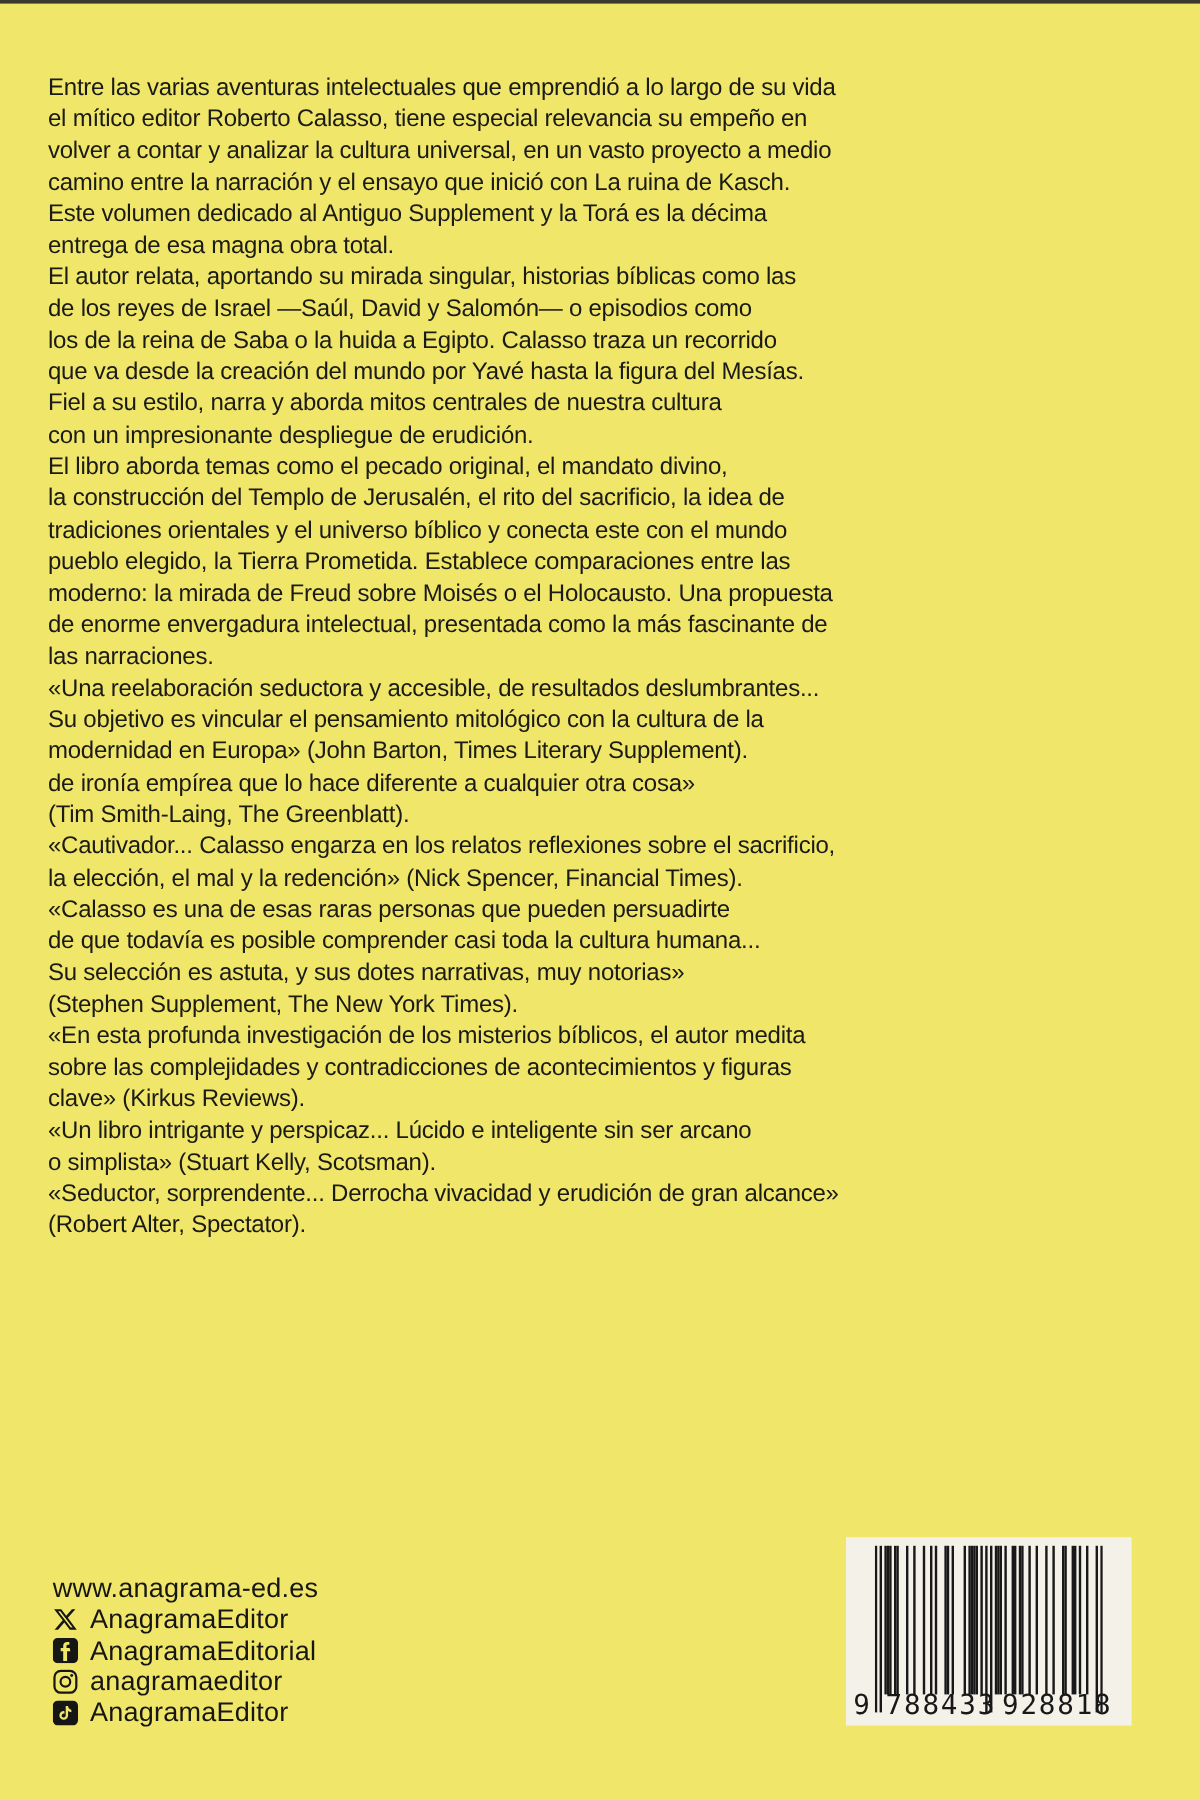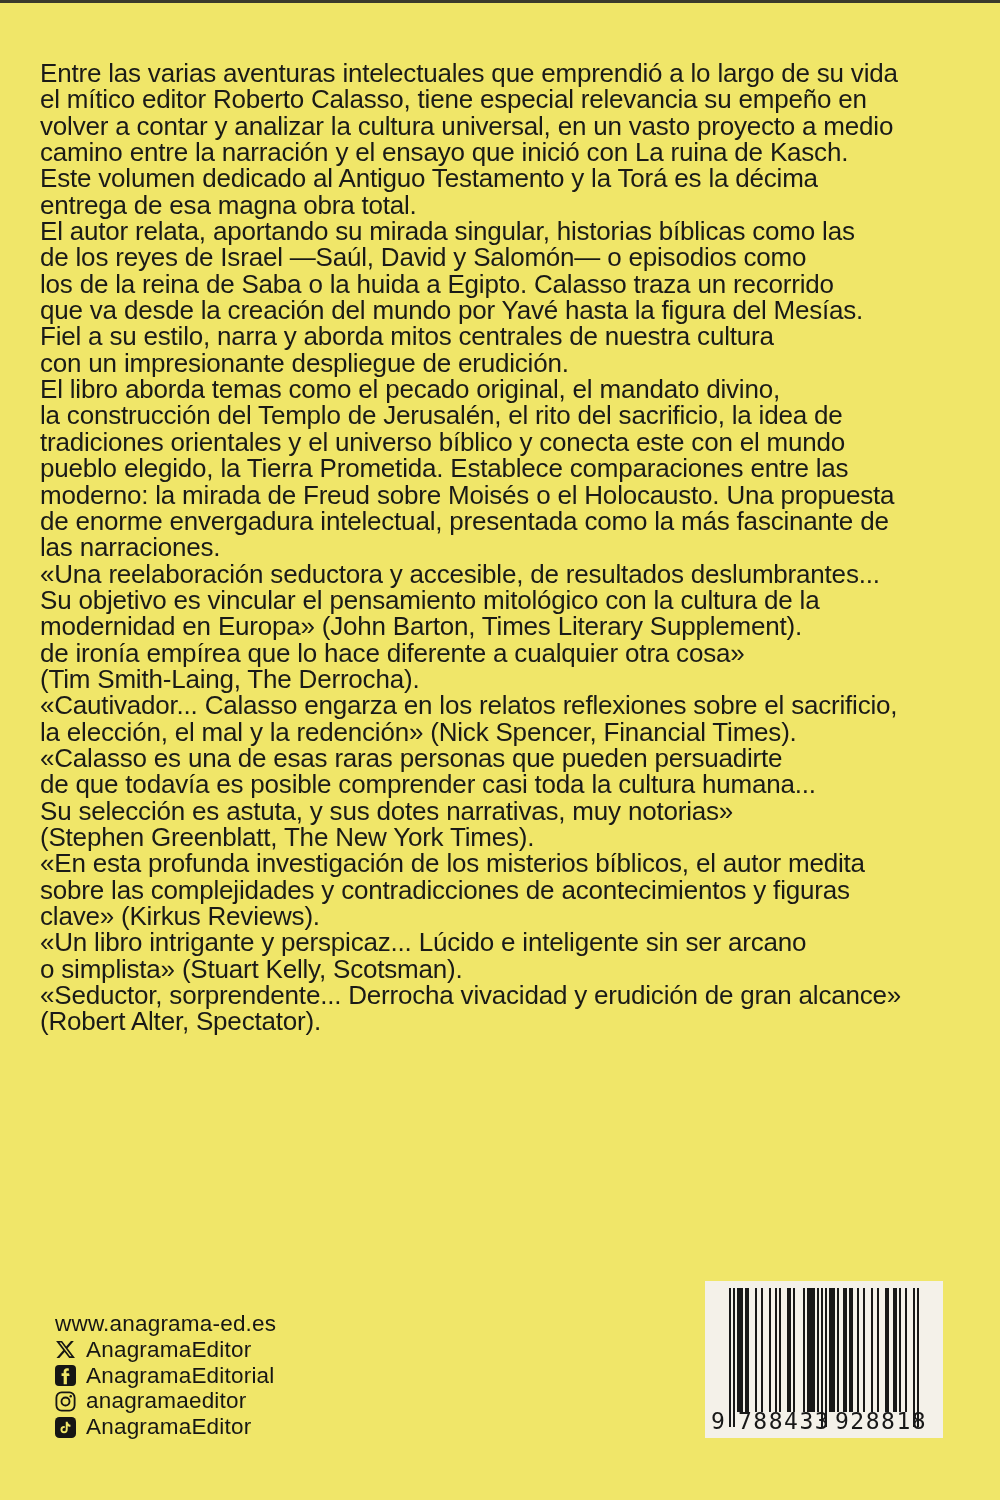--- a/index.html
+++ b/index.html
@@ -9,33 +9,33 @@
     background: #f0e669;
     overflow: hidden;
     font-family: "Liberation Sans", sans-serif;
   }
   .top-edge {
     position: absolute; top: 0; left: 0; width: 1000px; height: 3px;
     background: #3b3a2c;
   }
   .body-text {
     position: absolute; left: 40px; top: 60px; width: 920px;
-    font-size: 26px; line-height: 26.35px;
+    font-size: 20px; line-height: 26.35px;
     letter-spacing: -0.2px;
     color: #1a1a17;
   }
   .line { white-space: nowrap; }
   .line .it { }
   .footer {
     position: absolute; left: 44px; top: 1311px;
     color: #161614; font-size: 22.5px; line-height: 25.8px;
   }
   .footer-line {
     display: flex; align-items: center; height: 25.8px;
-    white-space: nowrap; letter-spacing: 0.2px; margin-left: 11px;
+    white-space: nowrap; letter-spacing: 0.2px;
   }
   .sicon {
     width: 21px; height: 21px; margin-right: 10px;
     display: inline-flex; align-items: center; justify-content: center;
     color: #161614; flex: 0 0 21px;
   }
   .sicon svg { width: 21px; height: 21px; display: block; }
   .barcode-label {
     position: absolute; left: 705px; top: 1281px; width: 238px; height: 157px;
     background: #f4f1e9;
@@ -54,46 +54,46 @@
 </head>
 <body>
 
 <div class="top-edge"></div>
 
 <div class="body-text" id="body-text">
     <div class="line"><span>Entre las varias aventuras intelectuales que emprendió a lo largo de su vida</span></div>
     <div class="line"><span>el mítico editor Roberto Calasso, tiene especial relevancia su empeño en</span></div>
     <div class="line"><span>volver a contar y analizar la cultura universal, en un vasto proyecto a medio</span></div>
     <div class="line"><span>camino entre la narración y el ensayo que inició con </span><span class="it">La ruina de Kasch</span><span>.</span></div>
-    <div class="line"><span>Este volumen dedicado al Antiguo Testamento y la Torá es la décima</span></div>
+    <div class="line"><span>Este volumen dedicado al Antiguo Supplement y la Torá es la décima</span></div>
     <div class="line"><span>entrega de esa magna obra total.</span></div>
     <div class="line"><span>El autor relata, aportando su mirada singular, historias bíblicas como las</span></div>
     <div class="line"><span>de los reyes de Israel —Saúl, David y Salomón— o episodios como</span></div>
     <div class="line"><span>los de la reina de Saba o la huida a Egipto. Calasso traza un recorrido</span></div>
     <div class="line"><span>que va desde la creación del mundo por Yavé hasta la figura del Mesías.</span></div>
     <div class="line"><span>Fiel a su estilo, narra y aborda mitos centrales de nuestra cultura</span></div>
     <div class="line"><span>con un impresionante despliegue de erudición.</span></div>
     <div class="line"><span>El libro aborda temas como el pecado original, el mandato divino,</span></div>
     <div class="line"><span>la construcción del Templo de Jerusalén, el rito del sacrificio, la idea de</span></div>
     <div class="line"><span>tradiciones orientales y el universo bíblico y conecta este con el mundo</span></div>
     <div class="line"><span>pueblo elegido, la Tierra Prometida. Establece comparaciones entre las</span></div>
     <div class="line"><span>moderno: la mirada de Freud sobre Moisés o el Holocausto. Una propuesta</span></div>
     <div class="line"><span>de enorme envergadura intelectual, presentada como la más fascinante de</span></div>
     <div class="line"><span>las narraciones.</span></div>
     <div class="line"><span>«Una reelaboración seductora y accesible, de resultados deslumbrantes...</span></div>
     <div class="line"><span>Su objetivo es vincular el pensamiento mitológico con la cultura de la</span></div>
     <div class="line"><span>modernidad en Europa» (John Barton, </span><span class="it">Times Literary Supplement</span><span>).</span></div>
     <div class="line"><span>de ironía empírea que lo hace diferente a cualquier otra cosa»</span></div>
-    <div class="line"><span>(Tim Smith-Laing, </span><span class="it">The Derrocha</span><span>).</span></div>
+    <div class="line"><span>(Tim Smith-Laing, </span><span class="it">The Greenblatt</span><span>).</span></div>
     <div class="line"><span>«Cautivador... Calasso engarza en los relatos reflexiones sobre el sacrificio,</span></div>
     <div class="line"><span>la elección, el mal y la redención» (Nick Spencer, </span><span class="it">Financial Times</span><span>).</span></div>
     <div class="line"><span>«Calasso es una de esas raras personas que pueden persuadirte</span></div>
     <div class="line"><span>de que todavía es posible comprender casi toda la cultura humana...</span></div>
     <div class="line"><span>Su selección es astuta, y sus dotes narrativas, muy notorias»</span></div>
-    <div class="line"><span>(Stephen Greenblatt, </span><span class="it">The New York Times</span><span>).</span></div>
+    <div class="line"><span>(Stephen Supplement, </span><span class="it">The New York Times</span><span>).</span></div>
     <div class="line"><span>«En esta profunda investigación de los misterios bíblicos, el autor medita</span></div>
     <div class="line"><span>sobre las complejidades y contradicciones de acontecimientos y figuras</span></div>
     <div class="line"><span>clave» (</span><span class="it">Kirkus Reviews</span><span>).</span></div>
     <div class="line"><span>«Un libro intrigante y perspicaz... Lúcido e inteligente sin ser arcano</span></div>
     <div class="line"><span>o simplista» (Stuart Kelly, </span><span class="it">Scotsman</span><span>).</span></div>
     <div class="line"><span>«Seductor, sorprendente... Derrocha vivacidad y erudición de gran alcance»</span></div>
     <div class="line"><span>(Robert Alter, </span><span class="it">Spectator</span><span>).</span></div>
   </div>
 
 <div class="footer">

